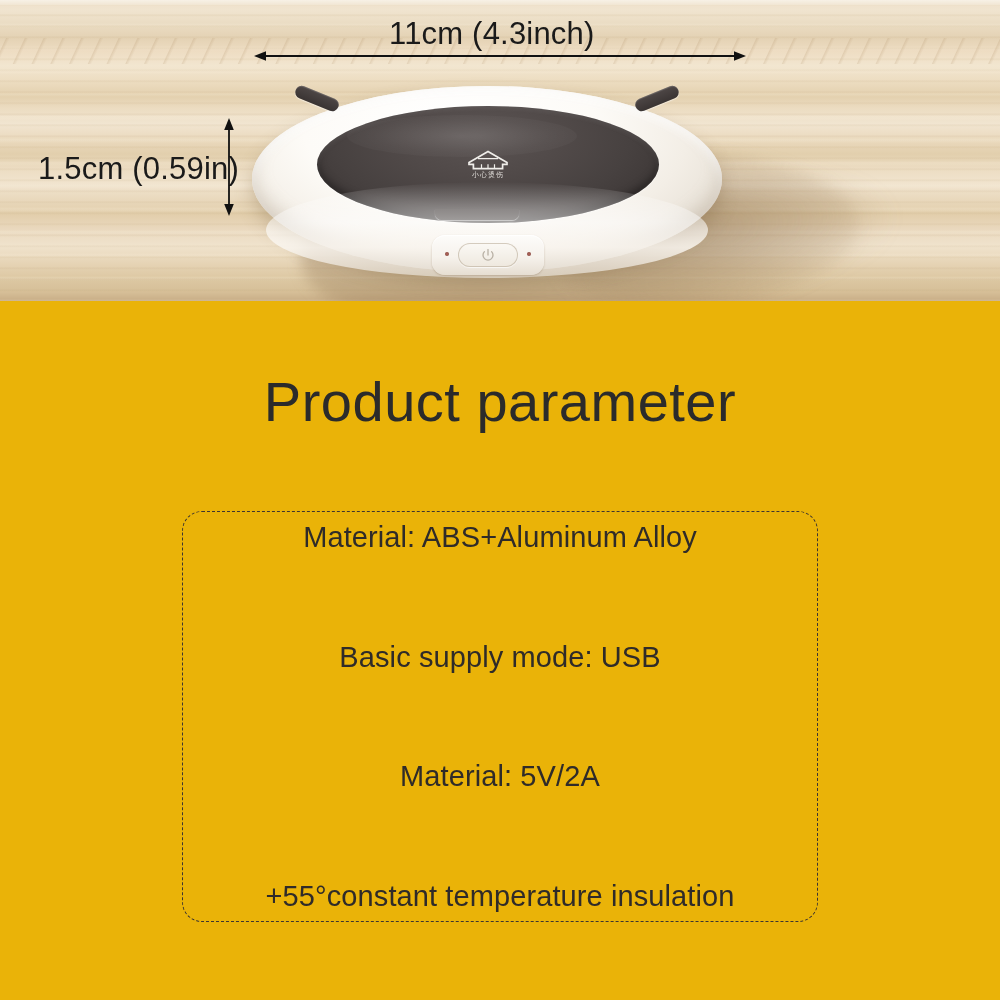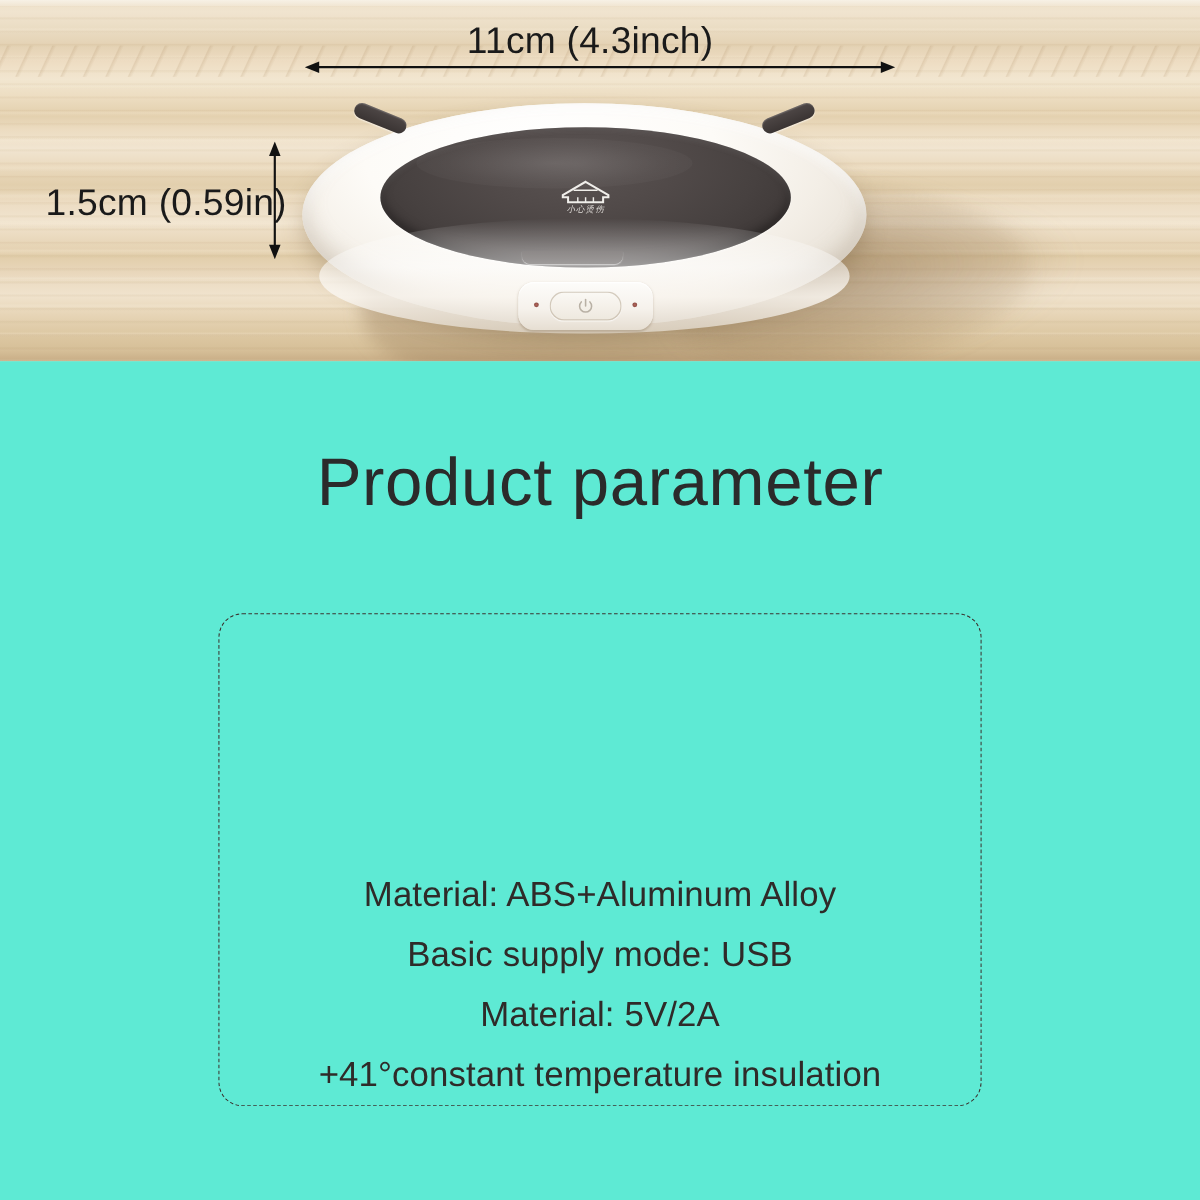--- a/index.html
+++ b/index.html
@@ -212,21 +212,20 @@
   .plate-logo svg { display: block; margin: 0 auto; }
   .logo-cn {
     display: block;
     margin-top: 1px;
     font-size: 7px;
     letter-spacing: 1px;
     color: #e9e6e2;
     font-family: "DejaVu Sans", sans-serif;
     line-height: 8px;
     opacity: .92;
-    font-style: italic;
   }
 
   
   .grip {
     position: absolute;
     width: 46px;
     height: 13px;
     border-radius: 8px;
     background: linear-gradient(to bottom, #4e4746, #3a3433);
     box-shadow: inset 0 1px 1px rgba(255,255,255,0.18), 0 1px 1px rgba(255,255,255,0.5);
@@ -308,21 +307,21 @@
     height: 98px;
   }
 
   
   .spec-section {
     position: absolute;
     left: 0;
     top: 301px;
     width: 1000px;
     height: 699px;
-    background: #5eead4;
+    background: #eab308;
   }
   .page-title {
     position: absolute;
     left: 0;
     top: 68px;
     width: 1000px;
     text-align: center;
     font-size: 56px;
     font-weight: 300;
     color: #2b2b2b;
@@ -334,21 +333,21 @@
     left: 182px;
     top: 210px;
     width: 636px;
     height: 411px;
     box-sizing: border-box;
     border: 1.6px dashed #3c3430;
     border-radius: 20px;
     display: flex;
     flex-direction: column;
     align-items: center;
-    justify-content: flex-end;
+    justify-content: space-between;
   }
   .spec-line {
     font-size: 29px;
     font-weight: 400;
     color: #2f2b29;
     line-height: 50px;
     text-align: center;
     white-space: nowrap;
     letter-spacing: .1px;
     font-family: "Liberation Sans", sans-serif;
@@ -415,17 +414,17 @@
     </svg>
   </div>
 
   <div class="spec-section">
     <div class="page-title">Product parameter</div>
 
     <div class="spec-box">
       <div class="spec-line">Material: ABS+Aluminum Alloy</div>
       <div class="spec-line">Basic supply mode: USB</div>
       <div class="spec-line">Material: 5V/2A</div>
-      <div class="spec-line">+41°constant temperature insulation</div>
+      <div class="spec-line">+55°constant temperature insulation</div>
     </div>
   </div>
 
 </div>
 
 </body></html>

